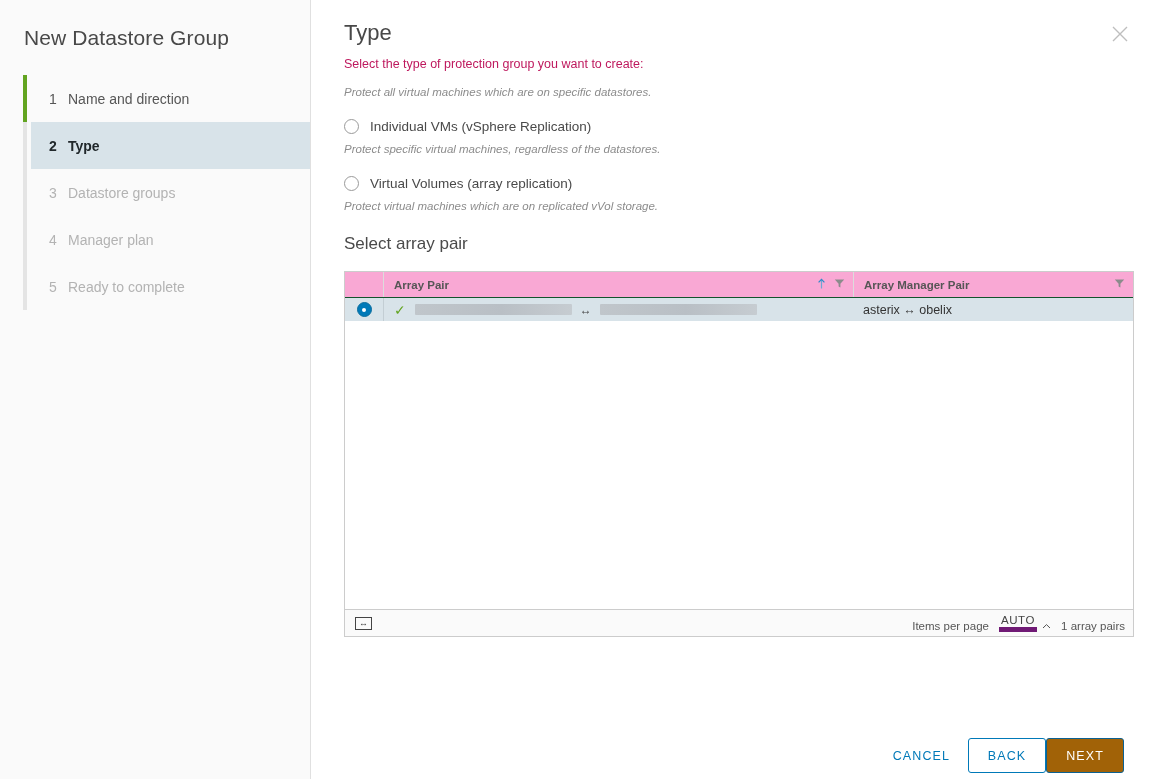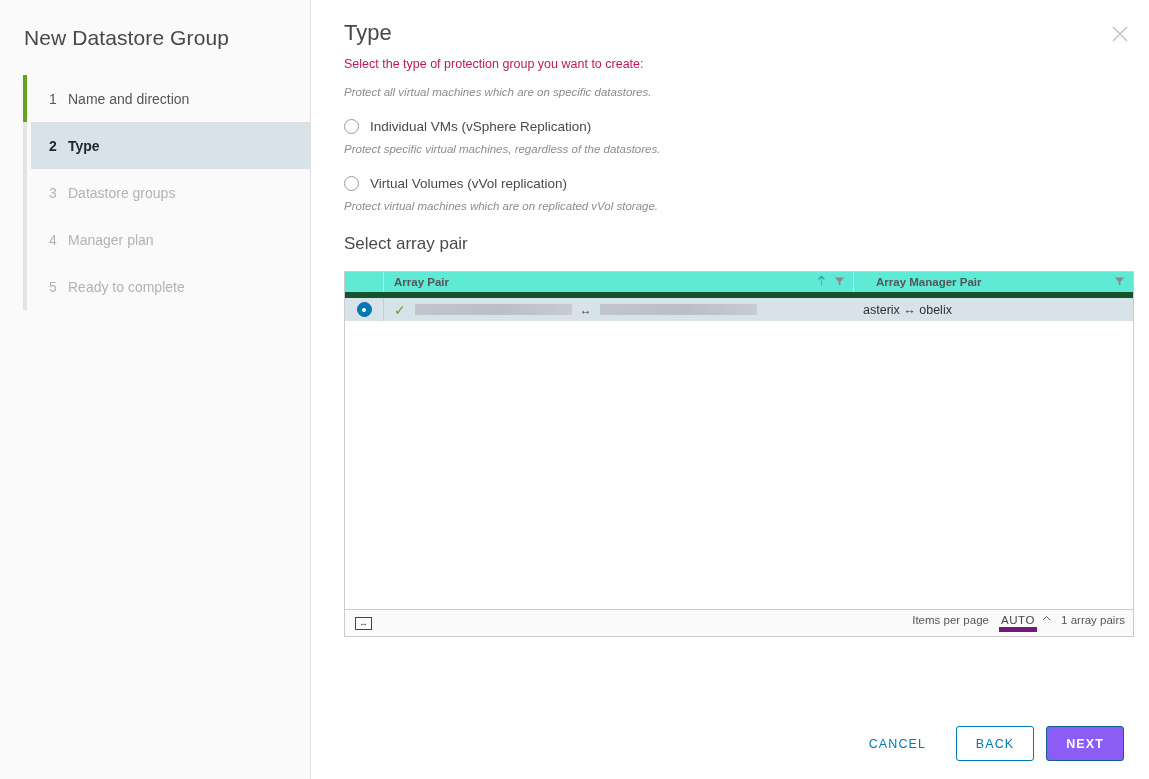--- a/index.html
+++ b/index.html
@@ -163,35 +163,35 @@
     margin: 17px 0 0 33px;
     width: 790px;
     border: 1px solid #cccccc;
     border-bottom: none;
     background: #fff;
   }
   .thead {
     display: flex;
     height: 26px;
     align-items: stretch;
-    background: #5eead4;
-    border-bottom: 6px solid #14532d;
+    background: #f9a8d4;
+    border-bottom: 1px solid #14532d;
     font-size: 11.5px;
     font-weight: 600;
     color: #565656;
   }
   .th {
     display: flex;
     align-items: center;
     padding: 0 8px;
     position: relative;
   }
   .th.sel { width: 38px; flex: 0 0 38px; }
   .th.pair { flex: 1 1 auto; border-left: 1px solid #dcdcdc; padding-left: 10px; }
-  .th.mgr { width: 280px; flex: 0 0 280px; border-left: 1px solid #dcdcdc; padding-left: 22px; justify-content: space-between; }
+  .th.mgr { width: 280px; flex: 0 0 280px; border-left: 1px solid #dcdcdc; padding-left: 10px; justify-content: space-between; }
   .th .sortfilter {
     margin-left: auto;
     display: flex;
     align-items: center;
     gap: 7px;
   }
   .tbody {
     height: 312px;
     background: #fff;
     border-bottom: 1px solid #cccccc;
@@ -249,40 +249,39 @@
   }
   .fit-icon {
     width: 17px; height: 13px;
     border: 1.5px solid #444;
     display: flex; align-items: center; justify-content: center;
     cursor: pointer;
     font-size: 9px;
     color: #444;
     line-height: 1;
   }
-  .foot-right { margin-left: auto; display: flex; align-items: flex-start; gap: 10px; }
+  .foot-right { margin-left: auto; display: flex; align-items: flex-end; gap: 10px; }
   .ipp-label { color: #565656; }
   .ipp-value {
     border-bottom: 5px solid #701a75;
     padding: 0 2px 1px 2px;
     letter-spacing: 0.6px;
     cursor: pointer;
     color: #444;
   }
   .ipp-caret { font-size: 9px; color: #555; margin-left: -5px; cursor: pointer; }
   .total { color: #565656; }
 
   
   #footer {
     position: absolute;
     right: 25px;
-    bottom: 18px;
-    display: flex;
-    align-items: center;
-    gap: 12px;
+    bottom: 6px;
+    display: flex;
+    align-items: center;
   }
   .btn {
     font-family: "Liberation Sans", sans-serif;
     font-size: 12.5px;
     letter-spacing: 1.1px;
     height: 35px;
     border-radius: 3px;
     cursor: pointer;
     display: flex;
     align-items: center;
@@ -294,25 +293,25 @@
     border: none;
     color: #0079b8;
   }
   .btn.outline {
     background: #ffffff;
     border: 1px solid #0079b8;
     color: #0079b8;
     min-width: 78px;
   }
   .btn.primary {
-    background: #8b5cf6;
+    background: #a16207;
     border: 1px solid #0c6191;
     color: #ffffff;
     min-width: 78px;
-    font-weight: 700;
+    font-weight: 400;
     text-align: right;
   }
 </style>
 </head>
 <body>
 
 <div id="wizard">
 
   <div id="sidebar">
     <div id="wizard-title">New Datastore Group</div>
@@ -369,21 +368,21 @@
         <div class="radio-row">
           <span class="radio-mark"></span>
           <span class="radio-label">Individual VMs (vSphere Replication)</span>
         </div>
         <div class="radio-desc">Protect specific virtual machines, regardless of the datastores.</div>
       </div>
 
       <div class="radio-block">
         <div class="radio-row">
           <span class="radio-mark"></span>
-          <span class="radio-label">Virtual Volumes (vVol replication)</span>
+          <span class="radio-label">Virtual Volumes (array replication)</span>
         </div>
         <div class="radio-desc">Protect virtual machines which are on replicated vVol storage.</div>
       </div>
 
     </div>
 
     <div id="array-pair-heading">Select array pair</div>
 
     <div id="array-table">
 

